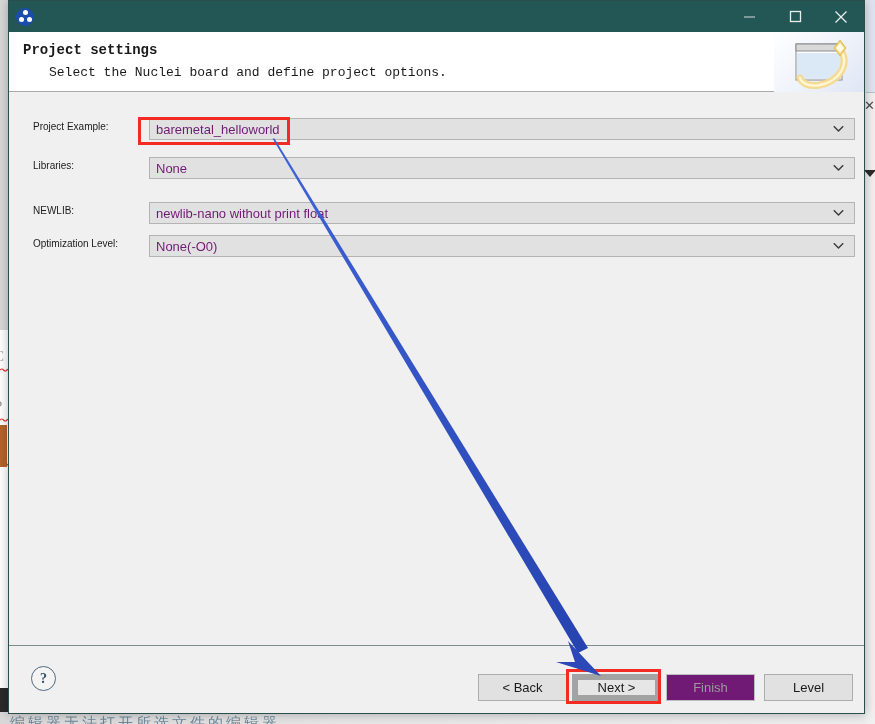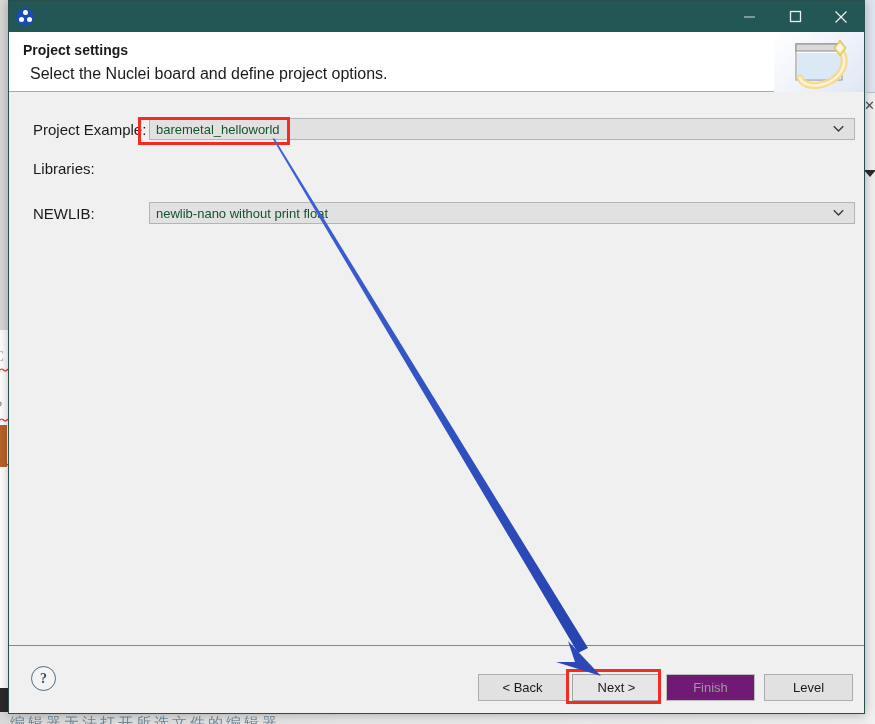--- a/index.html
+++ b/index.html
@@ -119,28 +119,29 @@
   }
   .win-btn svg { display:block; }
 
   
   #header {
     height: 60px;
     background: #ffffff;
     border-bottom: 1px solid #a9a9a9;
     position: relative;
     box-sizing: border-box;
+    font-family: Liberation Mono, monospace;
   }
   #header-title {
     position: absolute; left: 14px; top: 10px;
     font-size: 14px; font-weight: bold; color: #1a1a1a;
   }
   #header-sub {
-    position: absolute; left: 21px; top: 33px;
-    font-size: 16px; color: #1a1a1a;
+    position: absolute; left: 40px; top: 33px;
+    font-size: 13px; color: #1a1a1a;
   }
   #header-banner {
     position: absolute; right: 0px; top: 0px;
     width: 90px; height: 60px;
     background: linear-gradient(135deg,#ffffff 0%,#eef2fa 55%,#dfe6f4 100%);
     overflow: hidden;
   }
 
   
   #body {
@@ -153,34 +154,34 @@
   }
 
   .form-row {
     position: absolute;
     left: 0; right: 0;
     height: 22px;
   }
   .form-label {
     position: absolute;
     left: 24px; top: 3px;
-    font-size: 15px; color: #1a1a1a;
+    font-size: 10px; color: #1a1a1a;
     white-space: nowrap;
   }
   .combo {
     position: absolute;
     left: 140px; right: 9px;
     top: 0; height: 22px;
     background: #e1e1e1;
     border: 1px solid #b4b4b4;
     box-sizing: border-box;
     display: flex; align-items: center;
   }
   .combo-value {
-    font-size: 13px; color: #14532d;
+    font-size: 13px; color: #701a75;
     padding-left: 6px;
     white-space: nowrap;
     overflow: hidden;
   }
   .combo-arrow {
     position: absolute; right: 10px; top: 50%;
     transform: translateY(-50%);
     width: 11px; height: 7px;
   }
 
@@ -209,21 +210,21 @@
     height: 27px;
     width: 89px;
     background: #e1e1e1;
     border: 1px solid #adadad;
     box-sizing: border-box;
     font-size: 13px; color: #1a1a1a;
     display: flex; align-items: center; justify-content: center;
     font-family: "Liberation Sans", sans-serif;
   }
   .btn.disabled { color: #9a9a9a; border-color: #bebebe; background:#701a75; }
-  .btn.focused { border: 1px solid #a3a3a3; background:#e6e6e6; }
+  .btn.focused { border: 6px solid #a3a3a3; background:#e6e6e6; }
 
   
   #overlay {
     position: absolute; inset: 0;
     pointer-events: none;
   }
   .redbox {
     position: absolute;
     border: 3px solid #f22c23;
     box-sizing: border-box;
@@ -311,32 +312,47 @@
       <div class="combo">
         <span class="combo-value">baremetal_helloworld</span>
         <svg class="combo-arrow" viewBox="0 0 11 7">
           <polyline points="0.8,0.8 5.5,5.6 10.2,0.8" fill="none" stroke="#3b3b3b" stroke-width="1.4"></polyline>
         </svg>
       </div>
     </div>
 
     <div class="form-row" style="top:64px">
       <div class="form-label">Libraries:</div>
+      <div class="combo">
+        <span class="combo-value">None</span>
+        <svg class="combo-arrow" viewBox="0 0 11 7">
+          <polyline points="0.8,0.8 5.5,5.6 10.2,0.8" fill="none" stroke="#3b3b3b" stroke-width="1.4"></polyline>
+        </svg>
+      </div>
     </div>
 
     <div class="form-row" style="top:109px">
       <div class="form-label">NEWLIB:</div>
       <div class="combo">
         <span class="combo-value">newlib-nano without print float</span>
         <svg class="combo-arrow" viewBox="0 0 11 7">
           <polyline points="0.8,0.8 5.5,5.6 10.2,0.8" fill="none" stroke="#3b3b3b" stroke-width="1.4"></polyline>
         </svg>
       </div>
     </div>
 
+    <div class="form-row" style="top:142px">
+      <div class="form-label">Optimization Level:</div>
+      <div class="combo">
+        <span class="combo-value">None(-O0)</span>
+        <svg class="combo-arrow" viewBox="0 0 11 7">
+          <polyline points="0.8,0.8 5.5,5.6 10.2,0.8" fill="none" stroke="#3b3b3b" stroke-width="1.4"></polyline>
+        </svg>
+      </div>
+    </div>
 
   </div>
 
   <div id="footer">
     <div id="help-icon">?</div>
   </div>
 
   <div class="btn" style="left:469px">&lt; Back</div>
   <div class="btn focused" style="left:563px">Next &gt;</div>
   <div class="btn disabled" style="left:657px">Finish</div>

